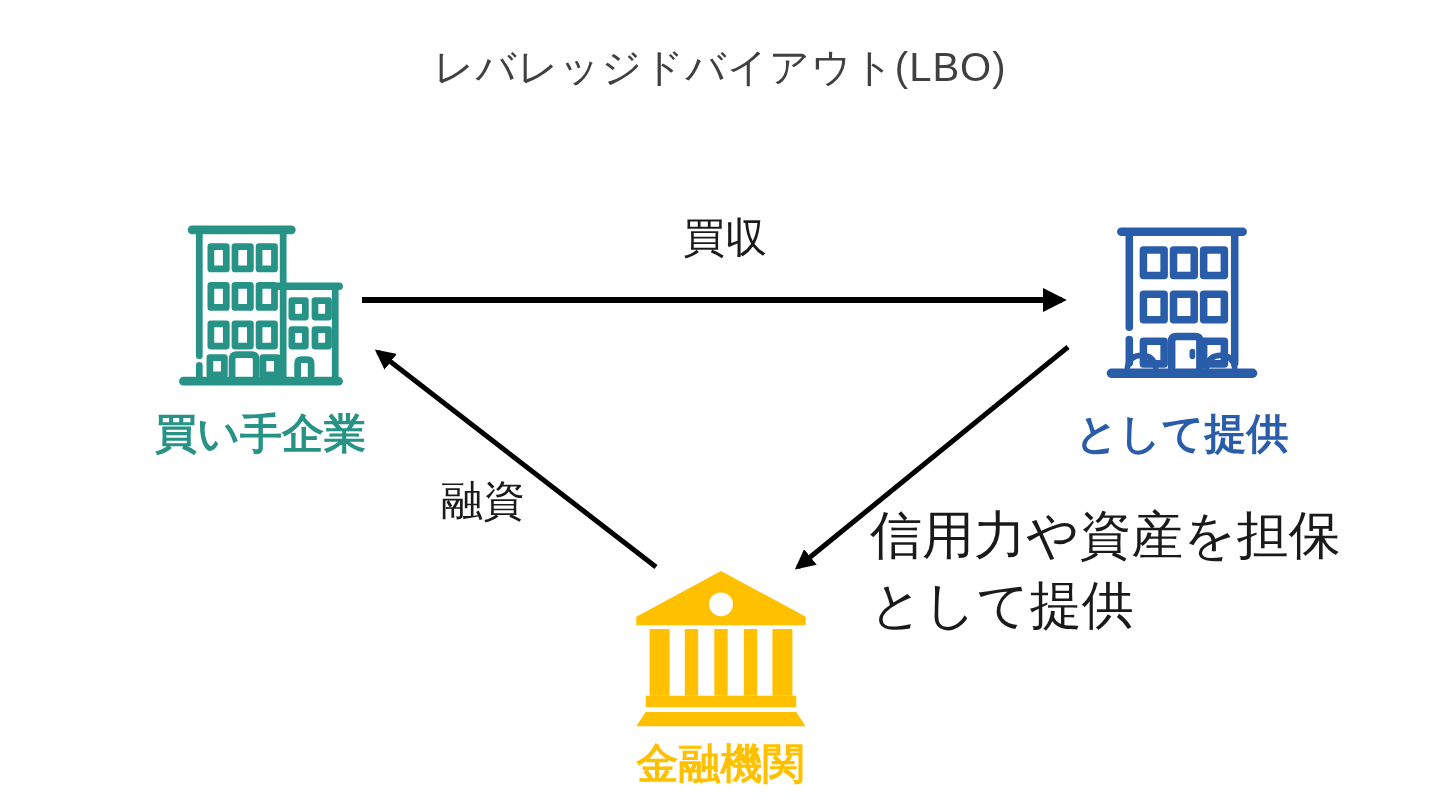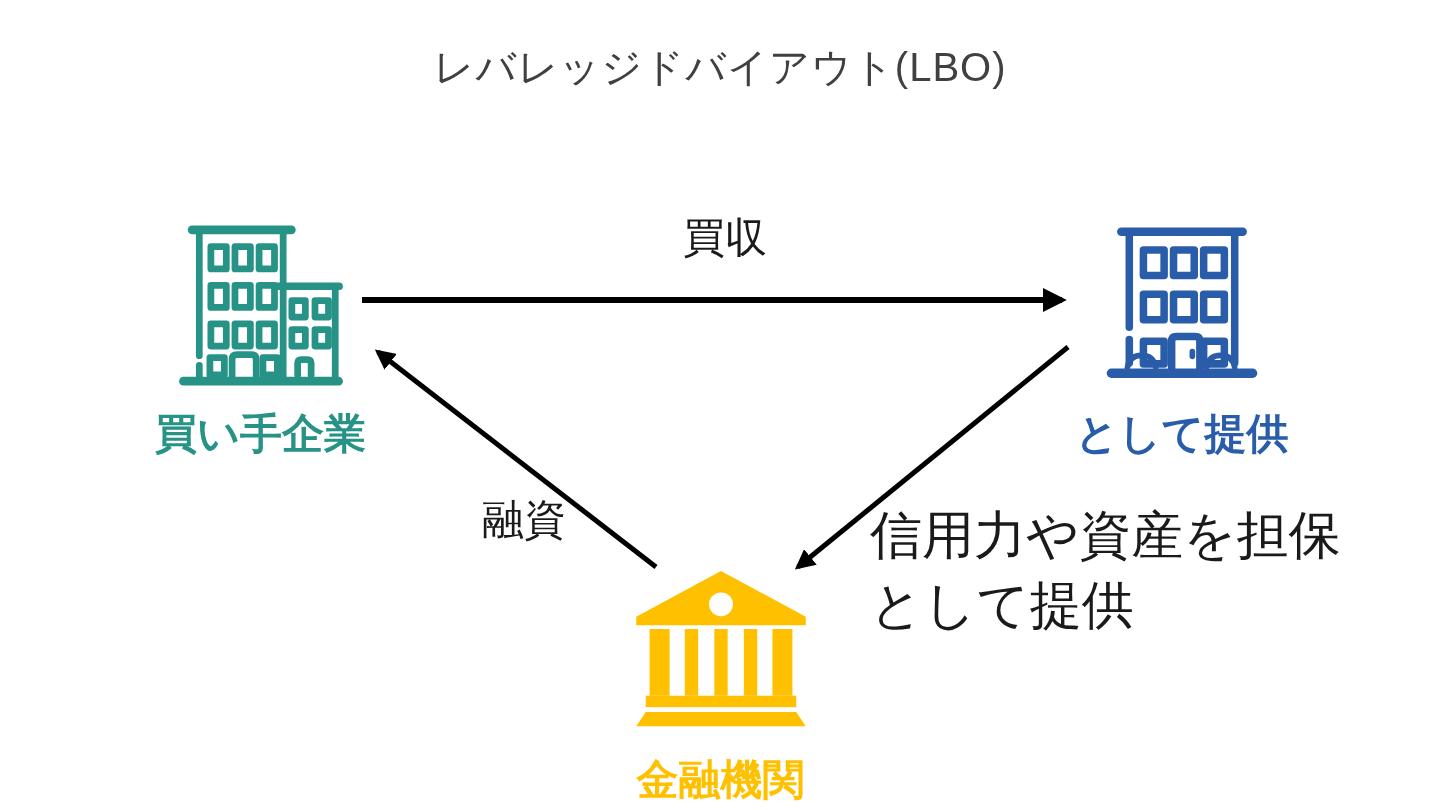--- a/index.html
+++ b/index.html
@@ -40,32 +40,32 @@
     align-items: center;
   }
   .node-label {
     font-weight: 700;
     font-size: 42px;
     margin-top: 6px;
     white-space: nowrap;
   }
   .node-buyer  { left: 143px; top: 212px; width: 235px; }
   .node-seller { left: 1062px; top: 212px; width: 240px; }
-  .node-bank   { left: 608px;  top: 570px; width: 225px; gap: 16px; }
+  .node-bank   { left: 608px;  top: 570px; width: 225px; }
   .buyer-color  { color: #279386; }
   .seller-color { color: #2A5DA9; }
   .bank-color   { color: #FFC000; }
   .edge-label {
     position: absolute;
     color: #1a1a1a;
     font-size: 42px;
     font-weight: 400;
   }
   .edge-label-acquisition { left: 640px; top: 210px; width: 170px; text-align: center; }
-  .edge-label-financing   { left: 400px; top: 492px; width: 166px; text-align: right; }
+  .edge-label-financing   { left: 400px; top: 473px; width: 166px; text-align: center; }
   .edge-label-collateral  { left: 870px; top: 500px; font-size: 52px; line-height: 1.35; white-space: pre-line; }
 </style>
 </head>
 <body>
 
 <div class="canvas">
 
   <div class="title">レバレッジドバイアウト(LBO)</div>
 
   <svg class="arrows-layer" viewBox="0 0 1440 810" xmlns="http://www.w3.org/2000/svg">

